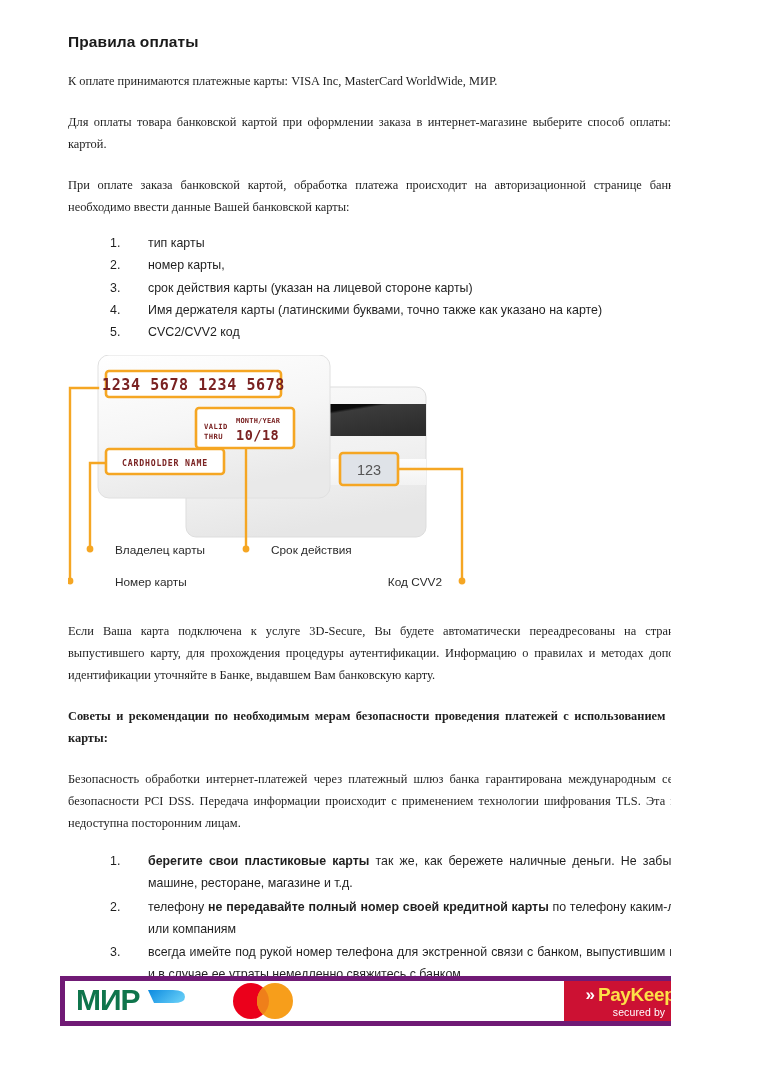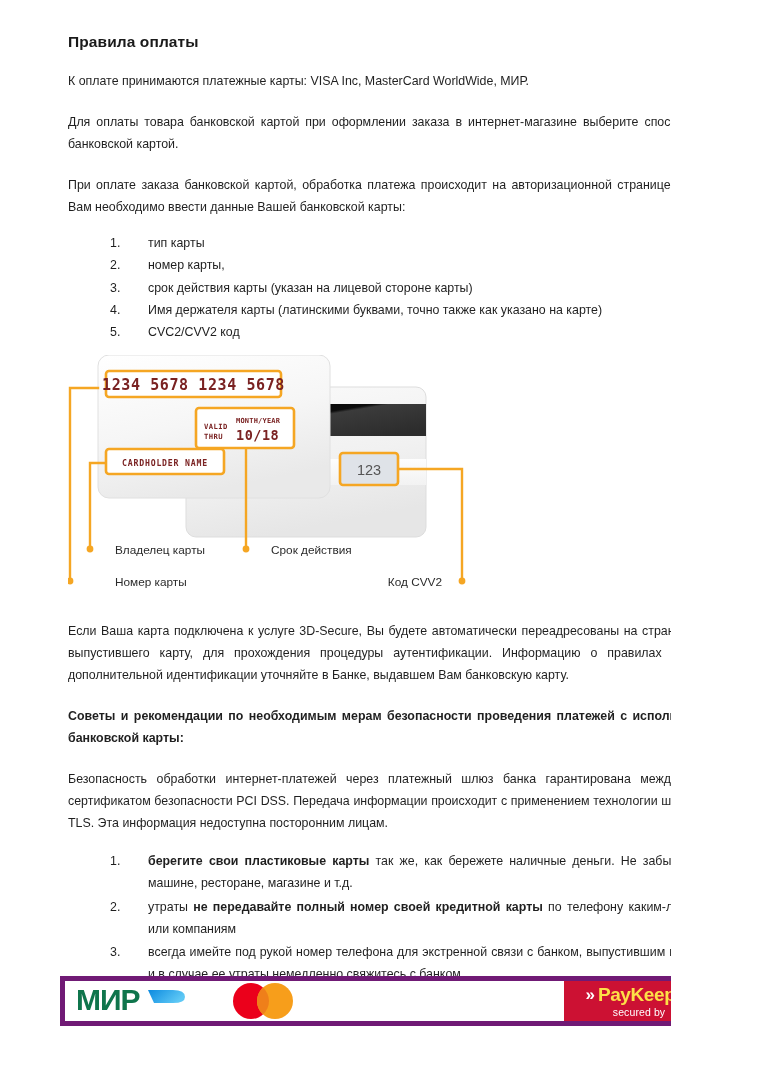--- a/index.html
+++ b/index.html
@@ -35,20 +35,21 @@
     margin: 0;
     padding-top: 33px;
     letter-spacing: .1px;
   }
   .para {
     font-size: 12.4px;
     line-height: 1.78;
     color: #1f1f1f;
     margin: 0;
     padding-top: 19px;
+    font-family: Liberation Serif, serif;
   }
   .para.justify {
     text-align: justify;
     text-justify: inter-word;
   }
   .para.bold {
     font-weight: bold;
     text-align: justify;
   }
 
@@ -269,21 +270,21 @@
     </div>
 
     <p class="para justify">Если Ваша карта подключена к услуге 3D-Secure, Вы будете автоматически переадресованы на страницу банка, выпустившего карту, для прохождения процедуры аутентификации. Информацию о правилах и методах дополнительной идентификации уточняйте в Банке, выдавшем Вам банковскую карту.</p>
 
     <p class="para bold">Советы и рекомендации по необходимым мерам безопасности проведения платежей с использованием банковской карты:</p>
 
     <p class="para justify">Безопасность обработки интернет-платежей через платежный шлюз банка гарантирована международным сертификатом безопасности PCI DSS. Передача информации происходит с применением технологии шифрования TLS.  Эта информация недоступна посторонним лицам.</p>
 
     <ol class="numlist wide">
       <li><span></span><b>берегите свои пластиковые карты</b><span> так же, как бережете наличные деньги. Не забывайте их в машине, ресторане, магазине и т.д.</span></li>
-      <li><span>утраты </span><b>не передавайте полный номер своей кредитной карты</b><span> по телефону каким-либо лицам или компаниям</span></li>
+      <li><span>телефону </span><b>не передавайте полный номер своей кредитной карты</b><span> по телефону каким-либо лицам или компаниям</span></li>
       <li><span>всегда имейте под рукой номер телефона для экстренной связи с банком, выпустившим вашу карту, и в случае ее утраты немедленно свяжитесь с банком</span><b></b><span></span></li>
       <li><span>вводите реквизиты карты  только при совершении покупки. Никогда не указывайте их по каким-то другим причинам.</span><b></b><span></span></li>
     </ol>
 
   </div>
 
   <div class="logo-strip">
 
     <div class="logo-cell cell-mir">
       <svg width="120" height="36" viewBox="0 0 120 36" xmlns="http://www.w3.org/2000/svg">

